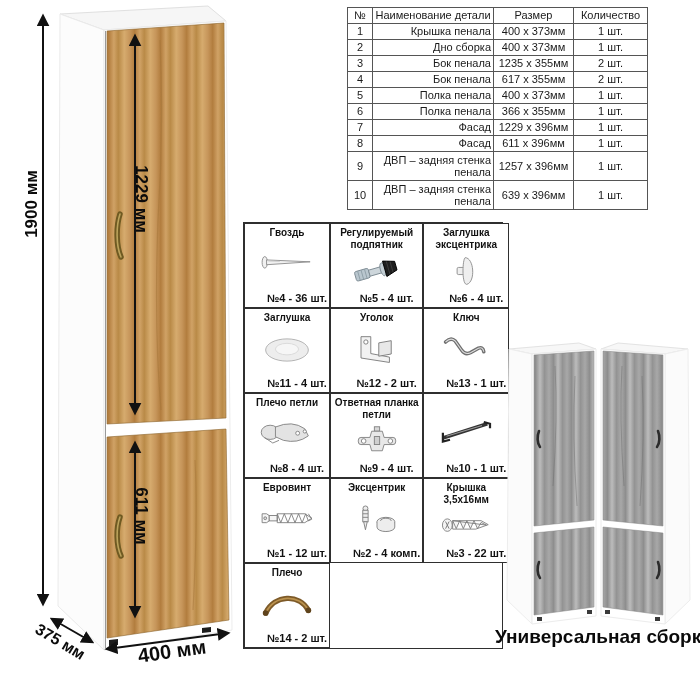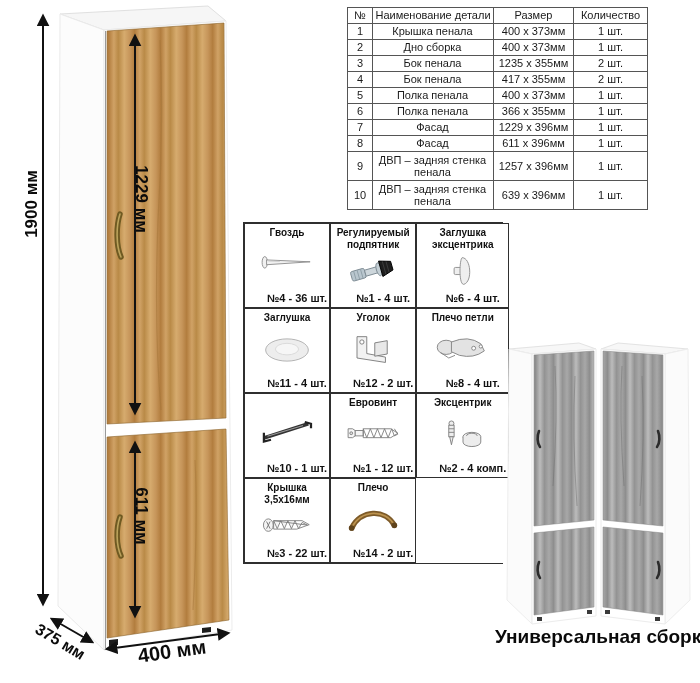--- a/index.html
+++ b/index.html
@@ -16,21 +16,21 @@
   #d-botdoor{left:98px;top:506px;width:86px;font-size:17px;transform:rotate(90deg);}
   #d-width{left:129px;top:640px;width:86px;font-size:20px;transform:rotate(-8deg);}
   #d-depth{left:24px;top:633px;width:72px;font-size:16px;transform:rotate(31deg);}
 
   
   #parts{position:absolute;left:347px;top:7px;width:300px;border-collapse:collapse;
          table-layout:fixed;font-size:11px;color:#1a1a1a;}
   #parts th,#parts td{border:1px solid #555;padding:0 2px;text-align:center;
          height:15px;line-height:1.1;font-weight:normal;overflow:hidden;}
   #parts th{height:15px;}
-  #parts td.l{text-align:center;padding-left:1px;}
+  #parts td.l{text-align:right;padding-left:1px;}
   #parts tr.tall td{height:28px;}
 
   
   #hardware{position:absolute;left:243px;top:222px;width:258px;display:grid;
             grid-template-columns:repeat(3,1fr);grid-auto-rows:85px;
             border:1px solid #2f2f2f;background:#fff;}
   .hcell{border:1px solid #2f2f2f;display:flex;flex-direction:column;align-items:center;
          justify-content:space-between;padding:3px 2px;box-sizing:border-box;background:#fff;}
   .hcell.empty{border:none;}
   .ht{font-weight:bold;font-size:10px;text-align:center;line-height:1.15;}
@@ -129,21 +129,21 @@
         </tr>
       <tr>
           <td>3</td>
           <td class="l">Бок пенала</td>
           <td>1235 х 355мм</td>
           <td>2 шт.</td>
         </tr>
       <tr>
           <td>4</td>
           <td class="l">Бок пенала</td>
-          <td>417 х 355мм</td>
+          <td>617 х 355мм</td>
           <td>2 шт.</td>
         </tr>
       <tr>
           <td>5</td>
           <td class="l">Полка пенала</td>
           <td>400 х 373мм</td>
           <td>1 шт.</td>
         </tr>
       <tr>
           <td>6</td>
@@ -204,21 +204,21 @@
               <line x1="15" y1="12" x2="15" y2="23" stroke="#8fa0a8"></line>
               <line x1="19" y1="12" x2="19" y2="23" stroke="#8fa0a8"></line>
               <rect x="23" y="14.5" width="14" height="7" fill="#cdd6db" stroke="#7d8a92"></rect>
               <ellipse cx="39" cy="18" rx="3" ry="7.5" fill="#c3ced4" stroke="#7d8a92"></ellipse>
               <path d="M41,9 L54,13 L54,23 L41,27 Z" fill="#1e1e1e" stroke="#000"></path>
               <line x1="45" y1="10.5" x2="45" y2="25.5" stroke="#3c3c3c"></line>
               <line x1="49" y1="11.8" x2="49" y2="24.2" stroke="#3c3c3c"></line>
             </g>
           </svg>
       </div>
-      <div class="hq">№1 - 4 шт.</div>
+      <div class="hq">№5 - 4 шт.</div>
     </div>
 
     <div class="hcell">
       <div class="ht">Заглушка эксцентрика</div>
       <div class="hi">
         <svg viewBox="0 0 64 36">
             <g fill="#efefef" stroke="#8a8a8a">
               <rect x="22" y="14" width="8" height="8" rx="1.5"></rect>
               <path d="M31,3 C41,3 43,30 33,33 C27,34 28,5 31,3 Z"></path>
             </g>
@@ -243,37 +243,62 @@
       <div class="hi">
         <svg viewBox="0 0 64 36">
             <path d="M14,3 h11 v19 l21,4 v6 l-32,-5 z" fill="#f2f2f2" stroke="#777"></path>
             <circle cx="19.5" cy="9" r="2.4" fill="#fff" stroke="#777"></circle>
             <path d="M34,10 l14,-2.5 v15 l-14,2.5 z" fill="#e8e8e8" stroke="#777"></path>
           </svg>
       </div>
       <div class="hq">№12 - 2 шт.</div>
     </div>
 
+    <div class="hcell">
+      <div class="ht">Ключ</div>
+      <div class="hi">
+        <svg viewBox="0 0 64 36">
+            <path d="M9,9 q6,-6 11,-1 l7,10 q4,6 10,3 l9,-5 q5,-2 6,4" fill="none" stroke="#6f6f6f" stroke-width="4" stroke-linecap="round"></path>
+            <path d="M9,9 q6,-6 11,-1 l7,10 q4,6 10,3 l9,-5 q5,-2 6,4" fill="none" stroke="#dcdcdc" stroke-width="1.2"></path>
+          </svg>
+      </div>
+      <div class="hq">№13 - 1 шт.</div>
+    </div>
 
     <div class="hcell">
       <div class="ht">Плечо петли</div>
       <div class="hi">
         <svg viewBox="0 0 64 36">
             <g fill="#e3e3e3" stroke="#7e7e7e">
               <ellipse cx="13" cy="15" rx="10" ry="8"></ellipse>
               <path d="M19,9 Q38,1 52,11 L56,19 Q44,28 28,24 L19,20 Z"></path>
               <circle cx="44" cy="16" r="2.2" fill="#fff"></circle>
               <circle cx="52" cy="14" r="1.8" fill="#fff"></circle>
               <path d="M7,21 l9,6 7,-3" fill="none"></path>
             </g>
           </svg>
       </div>
       <div class="hq">№8 - 4 шт.</div>
     </div>
 
+    <div class="hcell">
+      <div class="ht">Ответная планка петли</div>
+      <div class="hi">
+        <svg viewBox="0 0 64 36">
+            <g fill="#e8e8e8" stroke="#7e7e7e">
+              <rect x="29" y="2" width="6" height="5" fill="#d8d8d8"></rect>
+              <path d="M26,7 h12 l2,7 h10 q3,0 3,3 v2 q0,3 -3,3 h-10 l-2,7 h-12 l-2,-7 h-10 q-3,0 -3,-3 v-2 q0,-3 3,-3 h10 Z"></path>
+              <circle cx="17" cy="18" r="2.6" fill="#fff"></circle>
+              <circle cx="47" cy="18" r="2.6" fill="#fff"></circle>
+              <rect x="29" y="13" width="6" height="9" fill="#cfcfcf"></rect>
+            </g>
+          </svg>
+      </div>
+      <div class="hq">№9 - 4 шт.</div>
+    </div>
 
     <div class="hcell">
       <div class="hi">
         <svg viewBox="0 0 64 36">
             <g fill="none">
               <path d="M6,27 L56,11" stroke="#333" stroke-width="4"></path>
               <path d="M6,21 L6,31 L14,29" stroke="#222" stroke-width="2.5"></path>
               <path d="M52,9 l7,2 v5" stroke="#222" stroke-width="2.5"></path>
               <path d="M10,25 L50,13" stroke="#999" stroke-width="1.2"></path>
             </g>

